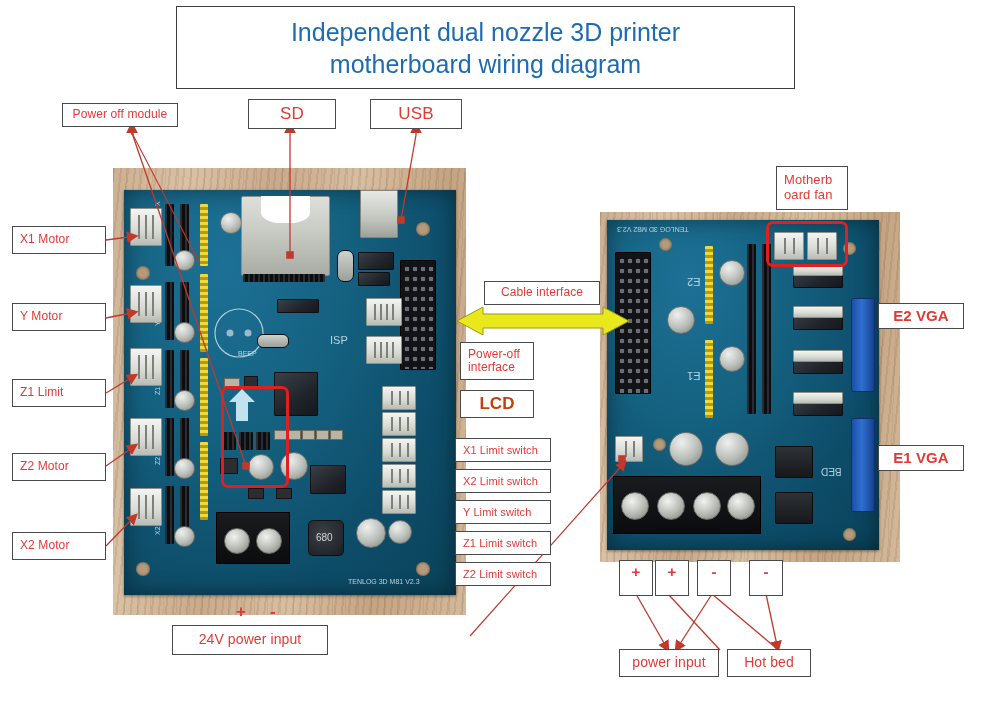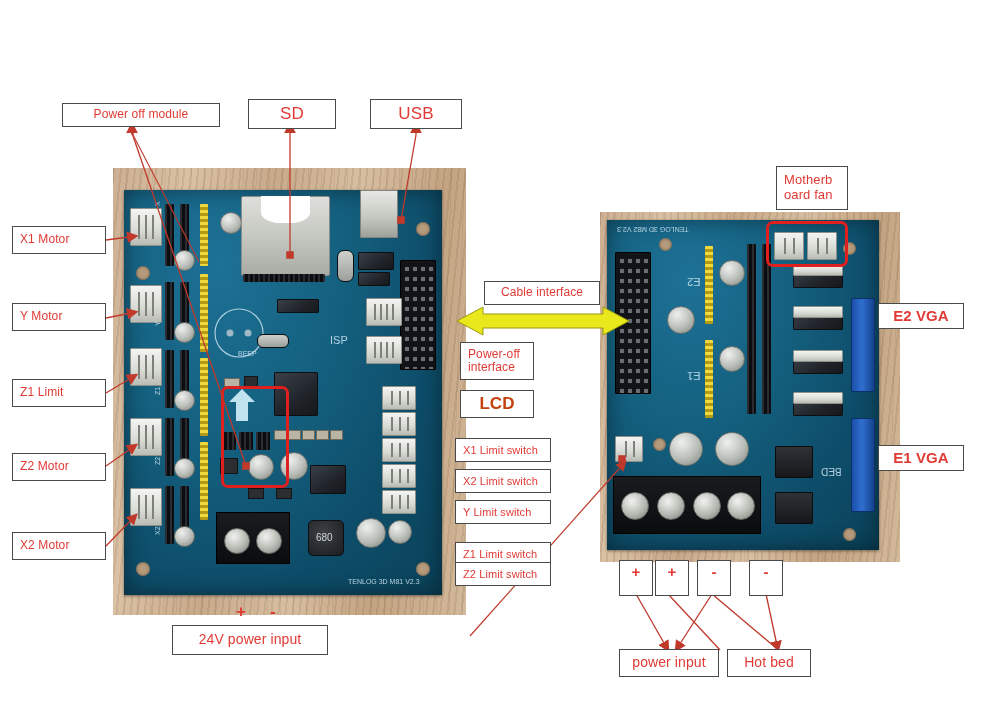--- a/index.html
+++ b/index.html
@@ -94,24 +94,28 @@
          pointer-events:none;}
 
   
   #yarrow{position:absolute;left:457px;top:306px;width:172px;height:30px;z-index:38;}
 </style>
 </head>
 <body>
 
 <div id="stage">
 
+  <div id="title">
+    <div>Independent dual nozzle 3D printer</div>
+    <div>motherboard wiring diagram</div>
+  </div>
 
   <div class="photo" style="left:113px;top:168px;width:353px;height:447px;">
     <div class="wood"></div>
-    <div class="pcb" style="left:11px;top:22px;width:318px;height:405px;">
+    <div class="pcb" style="left:11px;top:22px;width:318px;height:405px;padding-left:14px;">
 
       <div class="wc" style="left:6px;top:18px;width:30px;height:36px;">
           <i style="left:7px"></i>
           <i style="left:14px"></i>
           <i style="left:21px"></i>
         </div>
       <div class="wc" style="left:6px;top:95px;width:30px;height:36px;">
           <i style="left:7px"></i>
           <i style="left:14px"></i>
           <i style="left:21px"></i>
@@ -376,21 +380,21 @@
       <path d="M625,462 L622,459" marker-end="url(#dot)"></path>
 
       <path d="M636,594 L668,650" marker-end="url(#ah)"></path>
       <path d="M668,594 L720,650" stroke="#c0392b"></path>
       <path d="M712,594 L676,650" marker-end="url(#ah)"></path>
       <path d="M766,594 L778,650" marker-end="url(#ah)"></path>
       <path d="M712,594 L776,648"></path>
     </g>
   </svg>
 
-  <div class="lbl" style="left:62px;top:103px;width:158px;height:24px;">Power off module</div>
+  <div class="lbl" style="left:62px;top:103px;width:116px;height:24px;">Power off module</div>
 
   <div class="lbl big" style="left:248px;top:99px;width:88px;height:30px;">SD</div>
 
   <div class="lbl big" style="left:370px;top:99px;width:92px;height:30px;">USB</div>
 
   <div class="lbl left" style="left:12px;top:226px;width:94px;height:28px;">X1 Motor</div>
   <div class="lbl left" style="left:12px;top:303px;width:94px;height:28px;text-align:center;">Y Motor</div>
   <div class="lbl left" style="left:12px;top:379px;width:94px;height:28px;">Z1 Limit</div>
   <div class="lbl left" style="left:12px;top:453px;width:94px;height:28px;">Z2 Motor</div>
   <div class="lbl left" style="left:12px;top:532px;width:94px;height:28px;">X2 Motor</div>
@@ -406,21 +410,21 @@
        align-items:flex-start;justify-content:center;">
     <span>Power-off</span>
     <span>interface</span>
   </div>
 
   <div class="lbl bold big" style="left:460px;top:390px;width:74px;height:28px;color:#c2410c;">LCD</div>
 
   <div class="lbl left" style="left:455px;top:438px;width:96px;height:24px;font-size:11px;">X1 Limit switch</div>
   <div class="lbl left" style="left:455px;top:469px;width:96px;height:24px;font-size:11px;">X2 Limit switch</div>
   <div class="lbl left" style="left:455px;top:500px;width:96px;height:24px;font-size:11px;">Y  Limit switch</div>
-  <div class="lbl left" style="left:455px;top:542px;width:96px;height:24px;font-size:11px;">Z1 Limit switch</div>
+  <div class="lbl left" style="left:455px;top:531px;width:96px;height:24px;font-size:11px;">Z1 Limit switch</div>
   <div class="lbl left" style="left:455px;top:562px;width:96px;height:24px;font-size:11px;">Z2 Limit switch</div>
 
   <div class="lbl left" style="left:776px;top:166px;width:72px;height:44px;flex-direction:column;
        align-items:flex-start;justify-content:center;font-size:13px;">
     <span>Motherb</span>
     <span>oard fan</span>
   </div>
 
   <div class="lbl bold" style="left:878px;top:303px;width:86px;height:26px;font-size:15px;">E2  VGA</div>
   <div class="lbl bold" style="left:878px;top:445px;width:86px;height:26px;font-size:15px;">E1  VGA</div>

